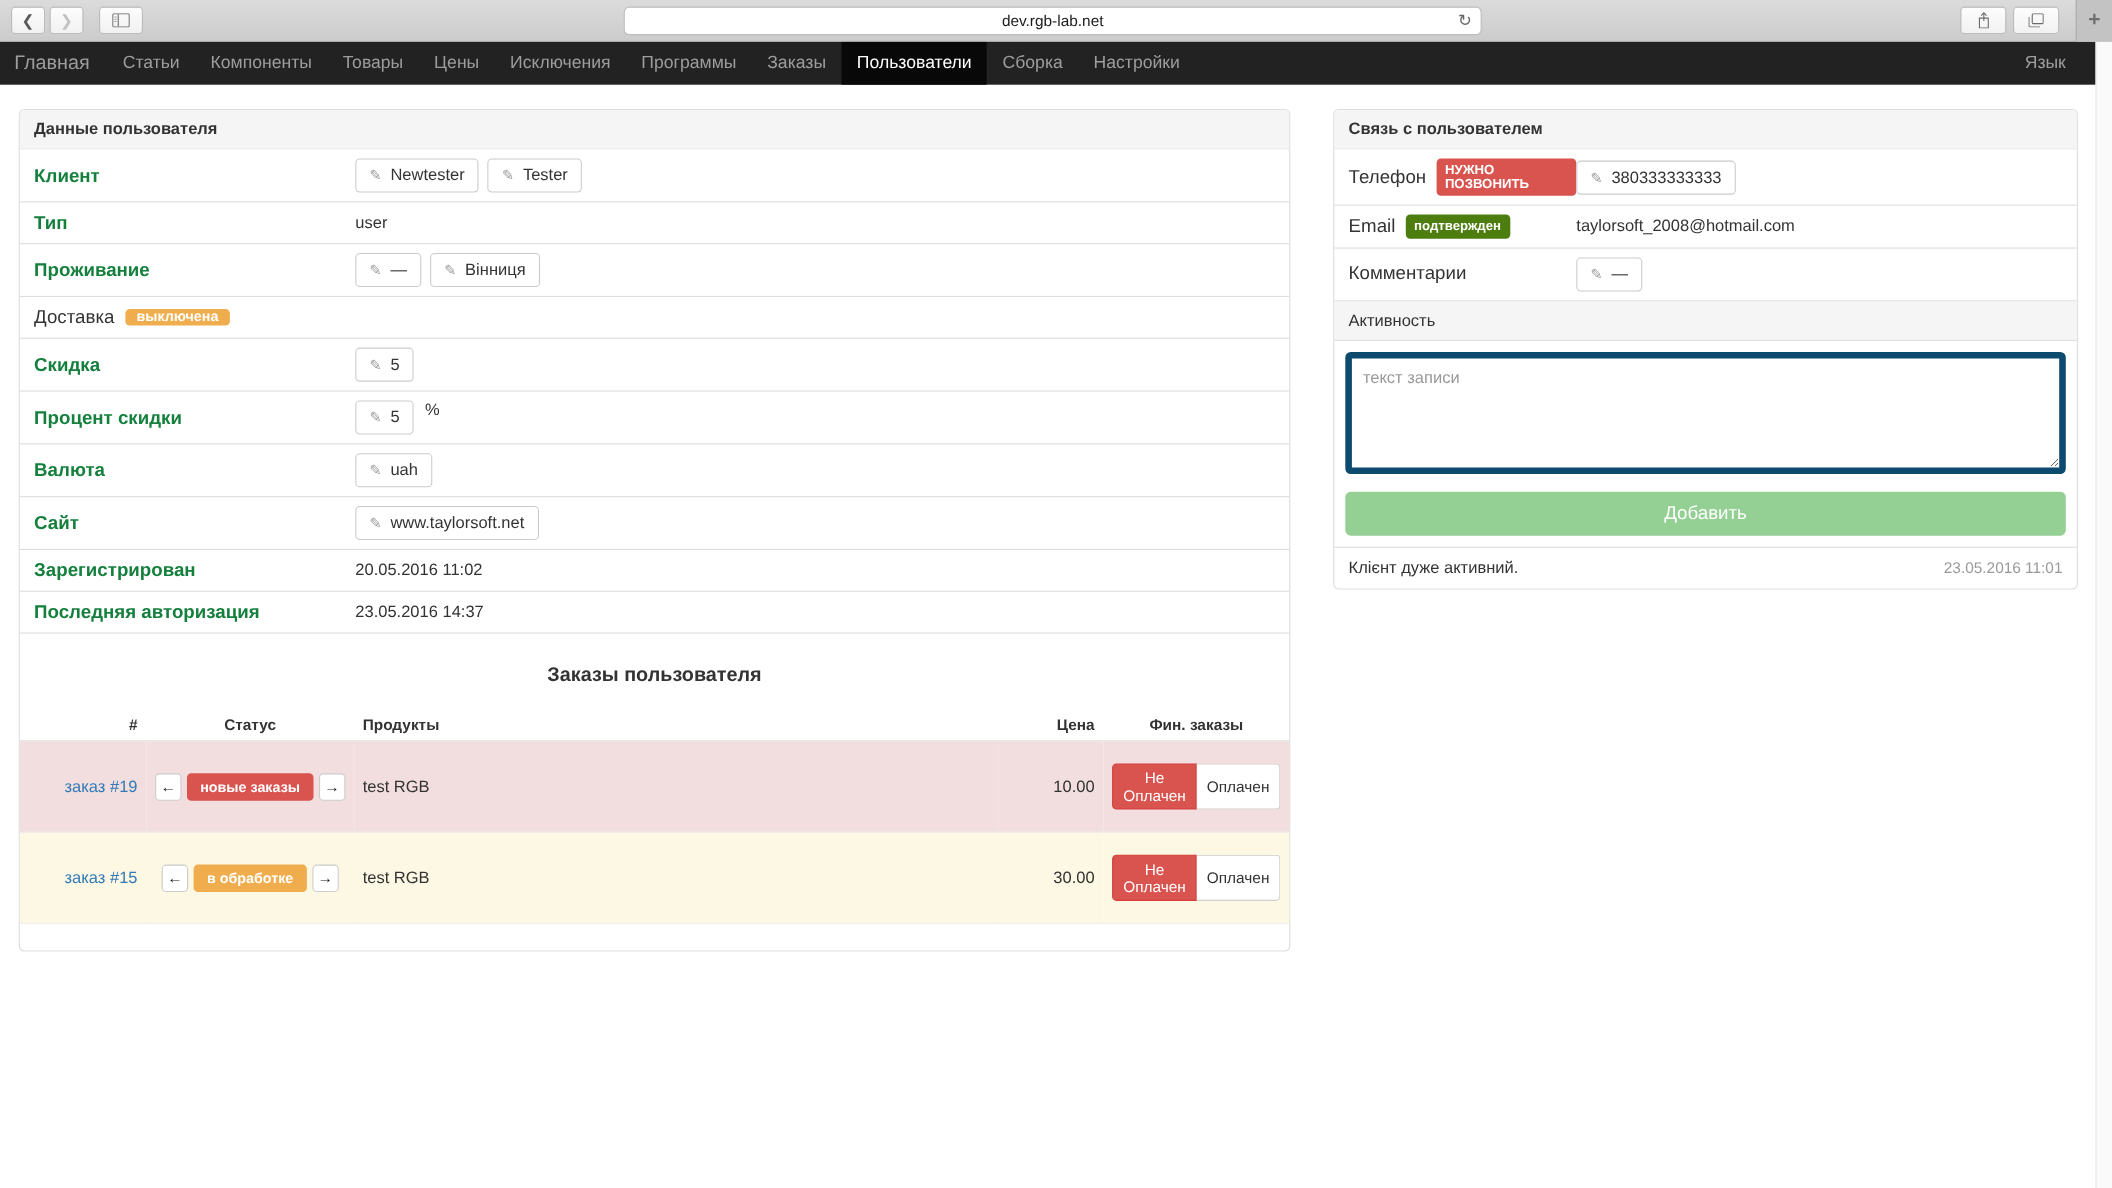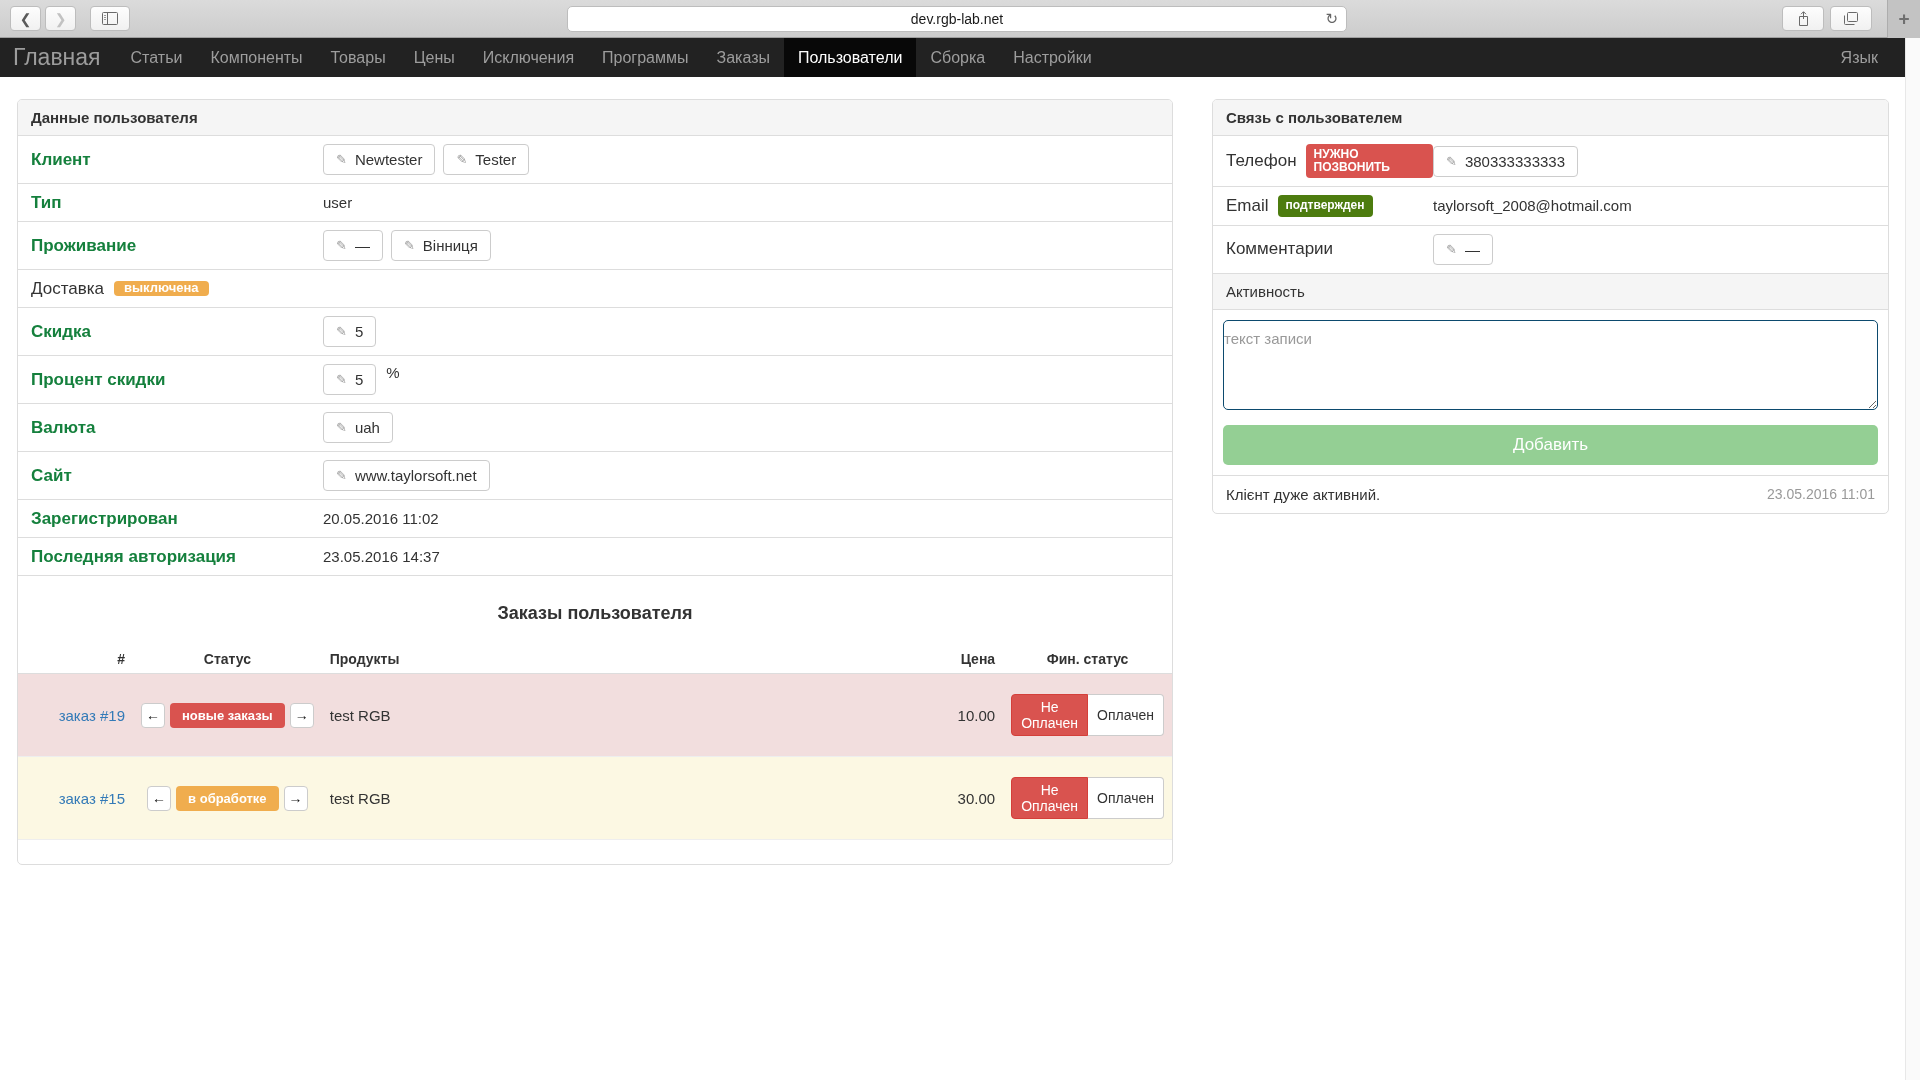--- a/index.html
+++ b/index.html
@@ -13,21 +13,21 @@
   .btn-forward { width: 31px; margin-left: 4px; color: #c2c2c2; }
   .btn-sidebar { width: 40px; margin-left: 14px; }
   .url-field { position: absolute; left: 567px; width: 780px; top: 6px; height: 26px; background: #fff; border: 1px solid #bdbdbd; border-radius: 5px; display: flex; align-items: center; justify-content: center; font-size: 14px; color: #1a1a1a; }
   .reload { position: absolute; right: 8px; top: 3px; color: #666; font-size: 15px; cursor: default; }
   .btn-share { position: absolute; right: 96px; top: 6px; width: 42px; }
   .btn-tabs { position: absolute; right: 48px; top: 6px; width: 42px; }
   .newtab-strip { position: absolute; right: 0; top: 0; width: 33px; height: 38px; background: #c3c3c3; border-left: 1px solid #adadad; display: flex; align-items: center; justify-content: center; color: #6f6f6f; font-size: 19px; font-weight: bold; }
 
   
   .navbar { height: 39px; background: #222; display: flex; align-items: stretch; font-size: 16px; color: #9d9d9d; }
-  .nav-brand { font-size: 23px; line-height: 39px; padding: 0 16px 0 13px; color: #9d9d9d; cursor: pointer; }
+  .nav-brand { font-size: 18px; line-height: 39px; padding: 0 16px 0 13px; color: #9d9d9d; cursor: pointer; }
   .nav-item { line-height: 39px; padding: 0 14px; cursor: pointer; white-space: nowrap; }
   .nav-item.active { background: #080808; color: #fff; }
   .nav-spacer { flex: 1; }
   .nav-lang { line-height: 39px; padding: 0 14px; margin-right: 28px; cursor: pointer; }
 
   
   .content { padding: 22px 17px 0 17px; }
   .breadcrumb { background: #f5f5f5; border-radius: 4px; padding: 10px 16px; font-size: 15px; margin-bottom: 21px; width: 1872px; }
   .breadcrumb a { color: #337ab7; text-decoration: none; cursor: pointer; }
   .breadcrumb .sep { color: #ccc; padding: 0 8px; }
@@ -74,21 +74,21 @@
   .status-badge { border-radius: 4px; padding: 5px 12px; font-size: 13px; font-weight: bold; color: #fff; white-space: nowrap; }
   .fin-group { display: inline-flex; }
   .btn-unpaid { background: #d9534f; border: 1px solid #d43f3a; color: #fff; font-size: 14px; padding: 4px 9px; border-radius: 4px 0 0 4px; cursor: pointer; }
   .btn-paid { background: #fff; border: 1px solid #ccc; border-left: none; color: #333; font-size: 14px; padding: 4px 9px; border-radius: 0 4px 4px 0; cursor: pointer; }
 
   
   .contact-row { display: flex; align-items: center; padding: 8px 13px; border-bottom: 1px solid #ddd; min-height: 38px; }
   .contact-head { width: 207px; flex: none; display: flex; align-items: center; gap: 9px; }
   .contact-value { font-size: 15px; }
   .activity-body { padding: 10px; }
-  .activity-textarea { width: 100%; height: 90px; border: 1px solid #0c4a6e; border-radius: 5px; padding: 9px 0; font-size: 15px; font-family: "Liberation Sans", sans-serif; color: #333; resize: both; }
+  .activity-textarea { width: 100%; height: 111px; border: 6px solid #0c4a6e; border-radius: 5px; padding: 9px 10px; font-size: 15px; font-family: "Liberation Sans", sans-serif; color: #333; resize: both; }
   .activity-textarea::placeholder { color: #999; }
   .btn-add { display: block; width: 100%; margin-top: 11px; background: #94cf94; border: none; border-radius: 5px; color: #fff; font-size: 17px; padding: 10px 0; font-family: "Liberation Sans", sans-serif; cursor: pointer; }
   .entry-row { border-top: 1px solid #ddd; display: flex; justify-content: space-between; align-items: center; padding: 10px 13px; }
   .entry-text { font-size: 15px; color: #333; }
   .entry-date { font-size: 14px; color: #999; }
 
   
   .scrollbar-track { position: absolute; right: 0; top: 38px; bottom: 0; width: 15px; background: #fafafa; border-left: 1px solid #e8e8e8; }
 
   .icon-svg { display: block; }
@@ -256,21 +256,21 @@
         </div>
 
         <div class="orders-title">Заказы пользователя</div>
         <table class="orders">
           <thead>
             <tr>
               <th class="col-num">#</th>
               <th class="col-status">Статус</th>
               <th class="col-products">Продукты</th>
               <th class="col-price">Цена</th>
-              <th class="col-fin">Фин. статус</th>
+              <th class="col-fin">Фин. заказы</th>
             </tr>
           </thead>
           <tbody>
             <tr class="row-danger">
               <td class="col-num"><a class="order-link">заказ #19</a></td>
               <td class="col-status">
                 <span class="status-group">
                   <button class="btn-arrow">
                       <span>←</span>
                     </button>

